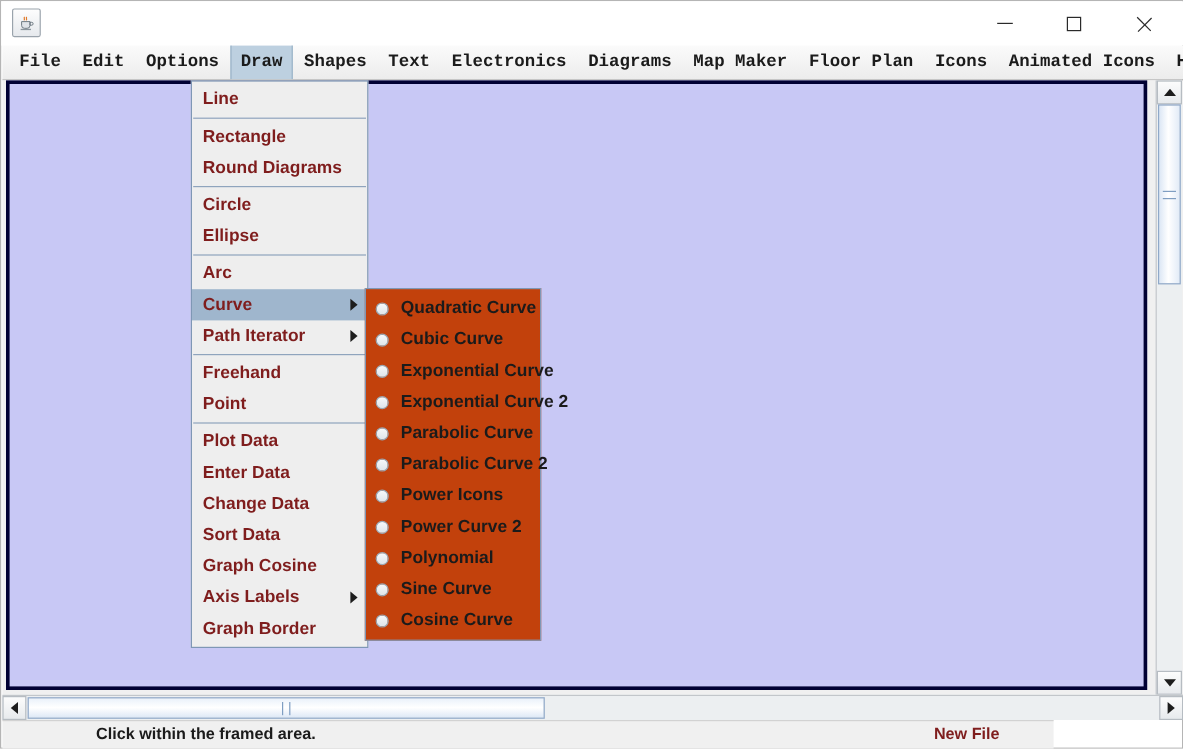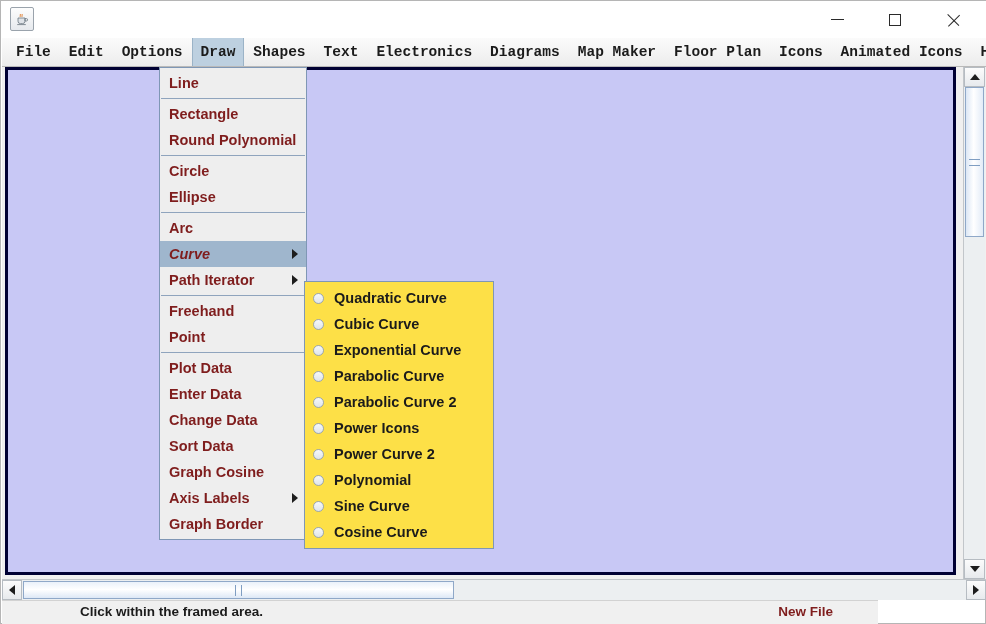--- a/index.html
+++ b/index.html
@@ -281,45 +281,43 @@
     align-items: center;
     padding: 0 8px 0 9px;
     font-size: 14.5px;
     font-weight: bold;
     color: #7f1d1d;
     white-space: nowrap;
     cursor: default;
   }
   .menu-item.selected {
     background: #9fb6cd;
-    font-style: italic;
   }
   .menu-sep {
     height: 0;
     margin: 2px 1px;
     border-top: 1px solid #8fa4bd;
   }
   .submenu-arrow {
     position: absolute;
     right: 8px;
     top: 50%;
     margin-top: -5px;
   }
 
   
   .submenu {
     position: absolute;
     left: 303px; top: 239px;
-    width: 190px;
-    background: #fde047;
+    width: 147px;
+    background: #c2410c;
     border: 1px solid #7f97b5;
     box-sizing: border-box;
     padding: 3px 0;
     z-index: 50;
-    margin-top: 41px;
   }
   .radio-item {
     height: 26px;
     display: flex;
     align-items: center;
     padding-left: 8px;
     font-size: 14.5px;
     font-weight: bold;
     color: #1b1b1b;
     white-space: nowrap;
@@ -438,21 +436,21 @@
 
   <div class="dropdown" id="draw-dropdown">
       <div class="menu-item">
         <span>Line</span>
       </div>
       <div class="menu-sep"></div>
       <div class="menu-item">
         <span>Rectangle</span>
       </div>
       <div class="menu-item">
-        <span>Round Polynomial</span>
+        <span>Round Diagrams</span>
       </div>
       <div class="menu-sep"></div>
       <div class="menu-item">
         <span>Circle</span>
       </div>
       <div class="menu-item">
         <span>Ellipse</span>
       </div>
       <div class="menu-sep"></div>
       <div class="menu-item">
@@ -506,20 +504,24 @@
       <div class="radio-item">
         <span class="radio-mark"></span>
         <span>Cubic Curve</span>
       </div>
       <div class="radio-item">
         <span class="radio-mark"></span>
         <span>Exponential Curve</span>
       </div>
       <div class="radio-item">
         <span class="radio-mark"></span>
+        <span>Exponential Curve 2</span>
+      </div>
+      <div class="radio-item">
+        <span class="radio-mark"></span>
         <span>Parabolic Curve</span>
       </div>
       <div class="radio-item">
         <span class="radio-mark"></span>
         <span>Parabolic Curve 2</span>
       </div>
       <div class="radio-item">
         <span class="radio-mark"></span>
         <span>Power Icons</span>
       </div>

